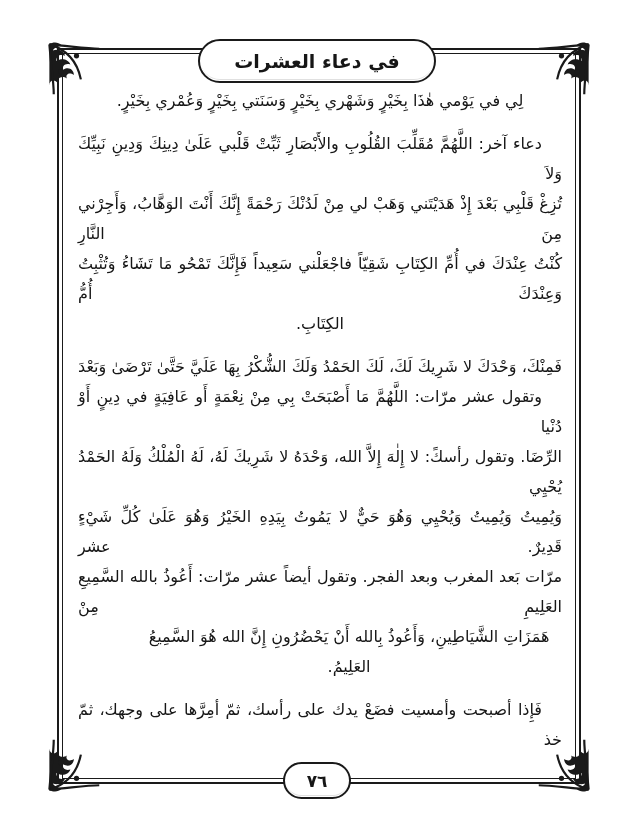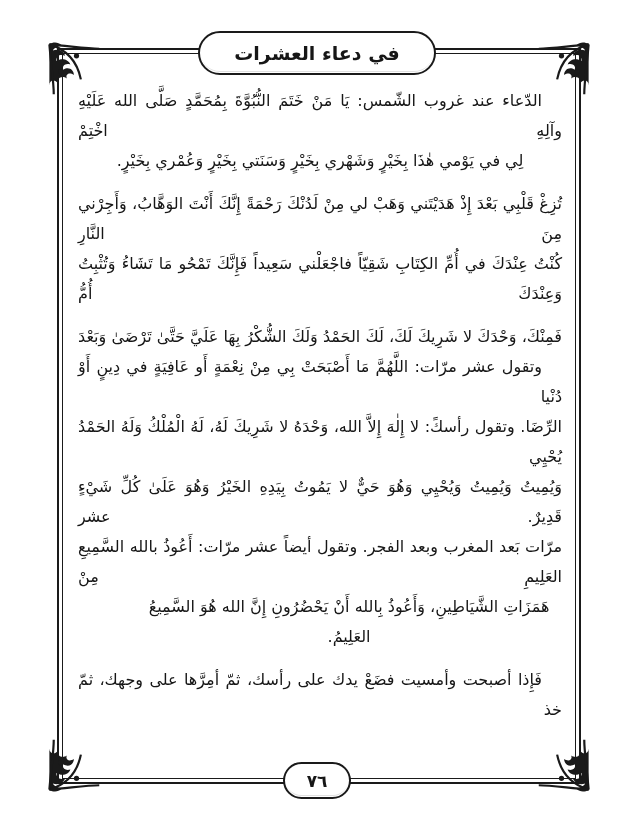--- a/index.html
+++ b/index.html
@@ -31,21 +31,21 @@
   .corner.br{right:-14px;bottom:-12px;transform:scale(-1,-1);}
 
   
   .cartouche{
     position:absolute;left:50%;transform:translateX(-50%);
     background:#ffffff;border:2px solid #1a1a1a;border-radius:999px;
     display:flex;align-items:center;justify-content:center;
     z-index:5;box-shadow:inset 0 0 0 1px #ffffff, inset 0 -2px 0 rgba(0,0,0,.12);
   }
   .cartouche.header{
-    top:31px;width:234px;height:40px;
+    top:39px;width:234px;height:40px;
     font-weight:bold;font-size:19px;
   }
   .cartouche.footer{
     top:762px;width:64px;height:33px;
     font-weight:bold;font-size:17px;text-align:center;
   }
 
   
   .content{
     position:absolute;inset:4px;
@@ -107,27 +107,28 @@
         <path d="M5 5 C 29 7 48 10 62 10" fill="none" stroke="#1a1a1a" stroke-width="2.5"></path>
         <path d="M5 5 C 7 29 10 48 10 62" fill="none" stroke="#1a1a1a" stroke-width="2.5"></path>
         <circle cx="36" cy="18" r="3" fill="#1a1a1a"></circle>
         <circle cx="18" cy="36" r="3" fill="#1a1a1a"></circle>
       </svg>
     </div>
 
     <div class="content" dir="rtl" lang="ar">
 
       <div class="paragraph">
-        <div class="line just indent">الدّعاء عند غروب الشّمس: يَا مَنْ خَتَمَ النُّبُوَّةَ بِمُحَمَّدٍ صَلَّى الله عَلَيْهِ وآلِهِ اخْتِمْ</div>
         <div class="line center">لِي في يَوْمي هٰذَا بِخَيْرٍ وَشَهْري بِخَيْرٍ وَسَنَتي بِخَيْرٍ وَعُمْري بِخَيْرٍ.</div>
       </div>
 
       <div class="paragraph">
+        <div class="line just indent">دعاء آخر: اللَّهُمَّ مُقَلِّبَ القُلُوبِ والأَبْصَارِ ثَبِّتْ قَلْبي عَلَىٰ دِينِكَ وَدِينِ نَبِيِّكَ وَلاَ</div>
         <div class="line just">تُزِغْ قَلْبِي بَعْدَ إِذْ هَدَيْتَني وَهَبْ لي مِنْ لَدُنْكَ رَحْمَةً إِنَّكَ أَنْتَ الوَهَّابُ، وَأَجِرْني مِنَ النَّارِ</div>
         <div class="line just">كُنْتُ عِنْدَكَ في أُمِّ الكِتَابِ شَقِيّاً فاجْعَلْني سَعِيداً فَإِنَّكَ تَمْحُو مَا تَشَاءُ وَتُثْبِتُ وَعِنْدَكَ أُمُّ</div>
+        <div class="line center">الكِتَابِ.</div>
       </div>
 
       <div class="paragraph">
         <div class="line just">فَمِنْكَ، وَحْدَكَ لا شَرِيكَ لَكَ، لَكَ الحَمْدُ وَلَكَ الشُّكْرُ بِهَا عَلَيَّ حَتَّىٰ تَرْضَىٰ وَبَعْدَ</div>
         <div class="line just indent">وتقول عشر مرّات: اللَّهُمَّ مَا أَصْبَحَتْ بِي مِنْ نِعْمَةٍ أَو عَافِيَةٍ في دِينٍ أَوْ دُنْيا</div>
         <div class="line just">الرِّضَا. وتقول رأسكً: لا إِلٰهَ إِلاَّ الله، وَحْدَهُ لا شَرِيكَ لَهُ، لَهُ الْمُلْكُ وَلَهُ الحَمْدُ يُحْيِي</div>
         <div class="line just">وَيُمِيتُ وَيُمِيتُ وَيُحْيِي وَهُوَ حَيٌّ لا يَمُوتُ بِيَدِهِ الخَيْرُ وَهُوَ عَلَىٰ كُلِّ شَيْءٍ قَدِيرٌ. عشر</div>
         <div class="line just">مرّات بَعد المغرب وبعد الفجر. وتقول أيضاً عشر مرّات: أَعُوذُ بالله السَّمِيعِ العَلِيمِ مِنْ</div>
         <div class="line shiftleft">هَمَزَاتِ الشَّيَاطِينِ، وَأَعُوذُ بِالله أَنْ يَحْضُرُونِ إِنَّ الله هُوَ السَّمِيعُ العَلِيمُ.</div>
       </div>

